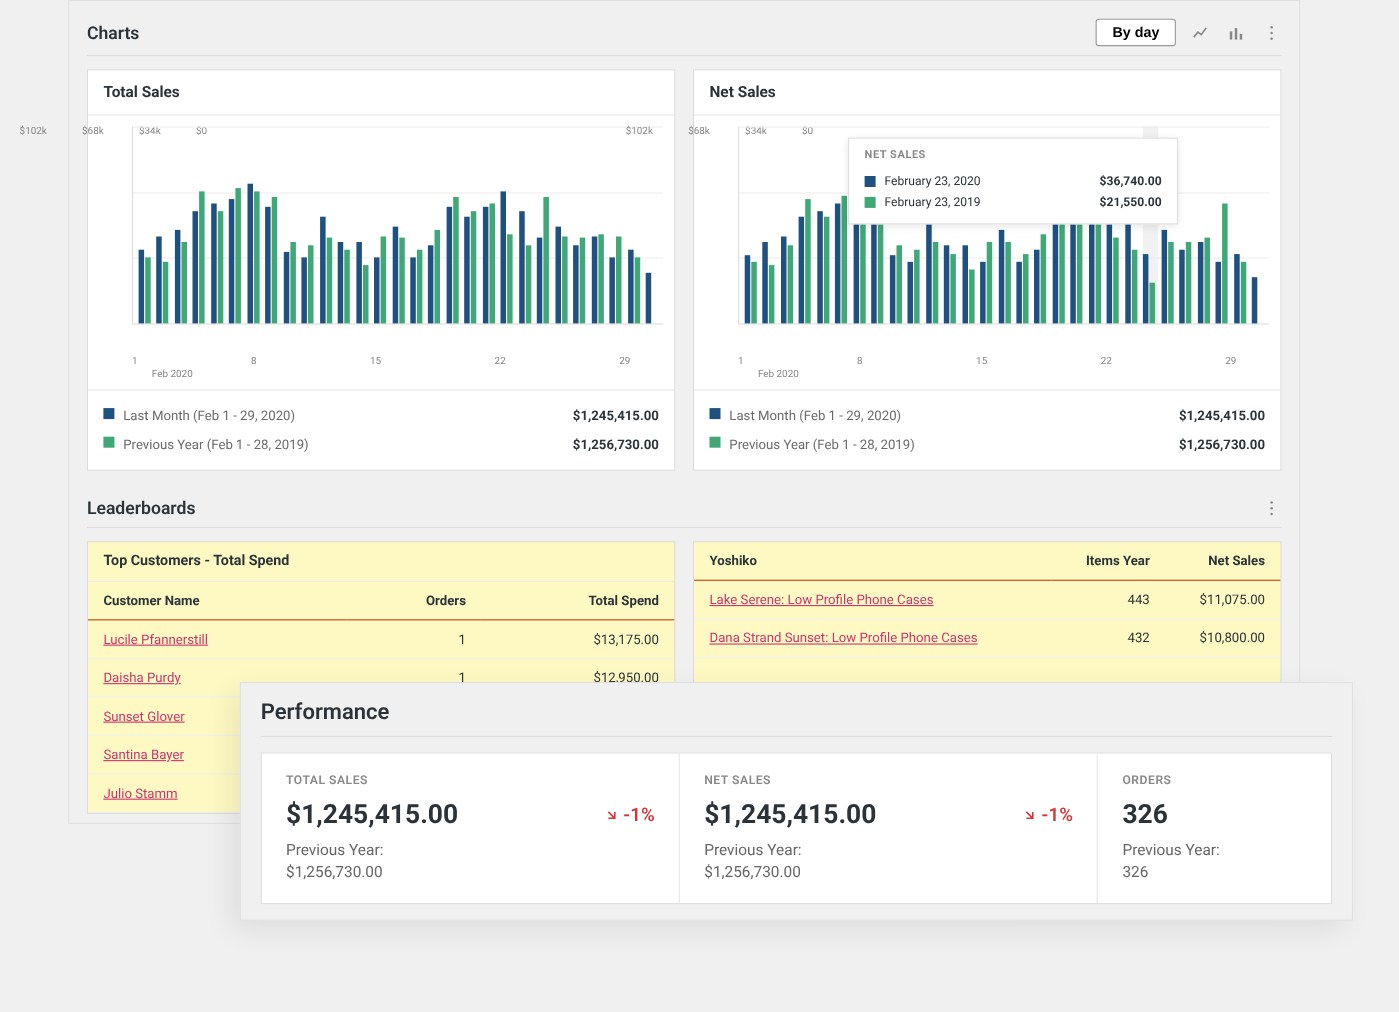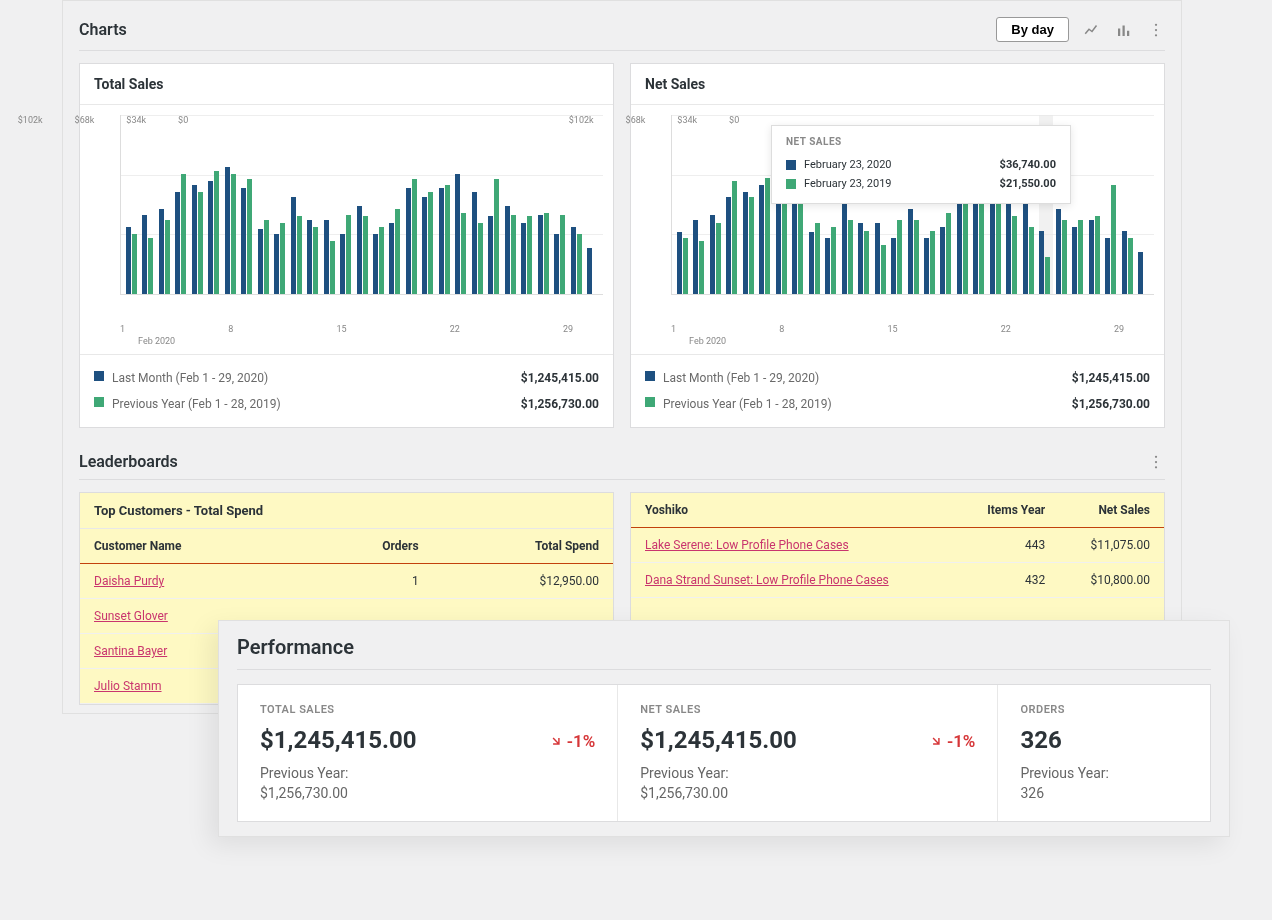--- a/index.html
+++ b/index.html
@@ -433,20 +433,25 @@
         <table>
           <thead>
               <tr>
             <th>Customer Name</th>
             <th class="num">Orders</th>
             <th class="num">Total Spend</th>
           </tr>
             </thead>
           <tbody id="cust-body">
               <tr>
+                <td><a>Lucile Pfannerstill</a></td>
+                <td class="num">1</td>
+                <td class="num">$13,175.00</td>
+              </tr>
+              <tr>
                 <td><a>Daisha Purdy</a></td>
                 <td class="num">1</td>
                 <td class="num">$12,950.00</td>
               </tr>
               <tr>
                 <td><a>Sunset Glover</a></td>
                 <td class="num"></td>
                 <td class="num"></td>
               </tr>
               <tr>

